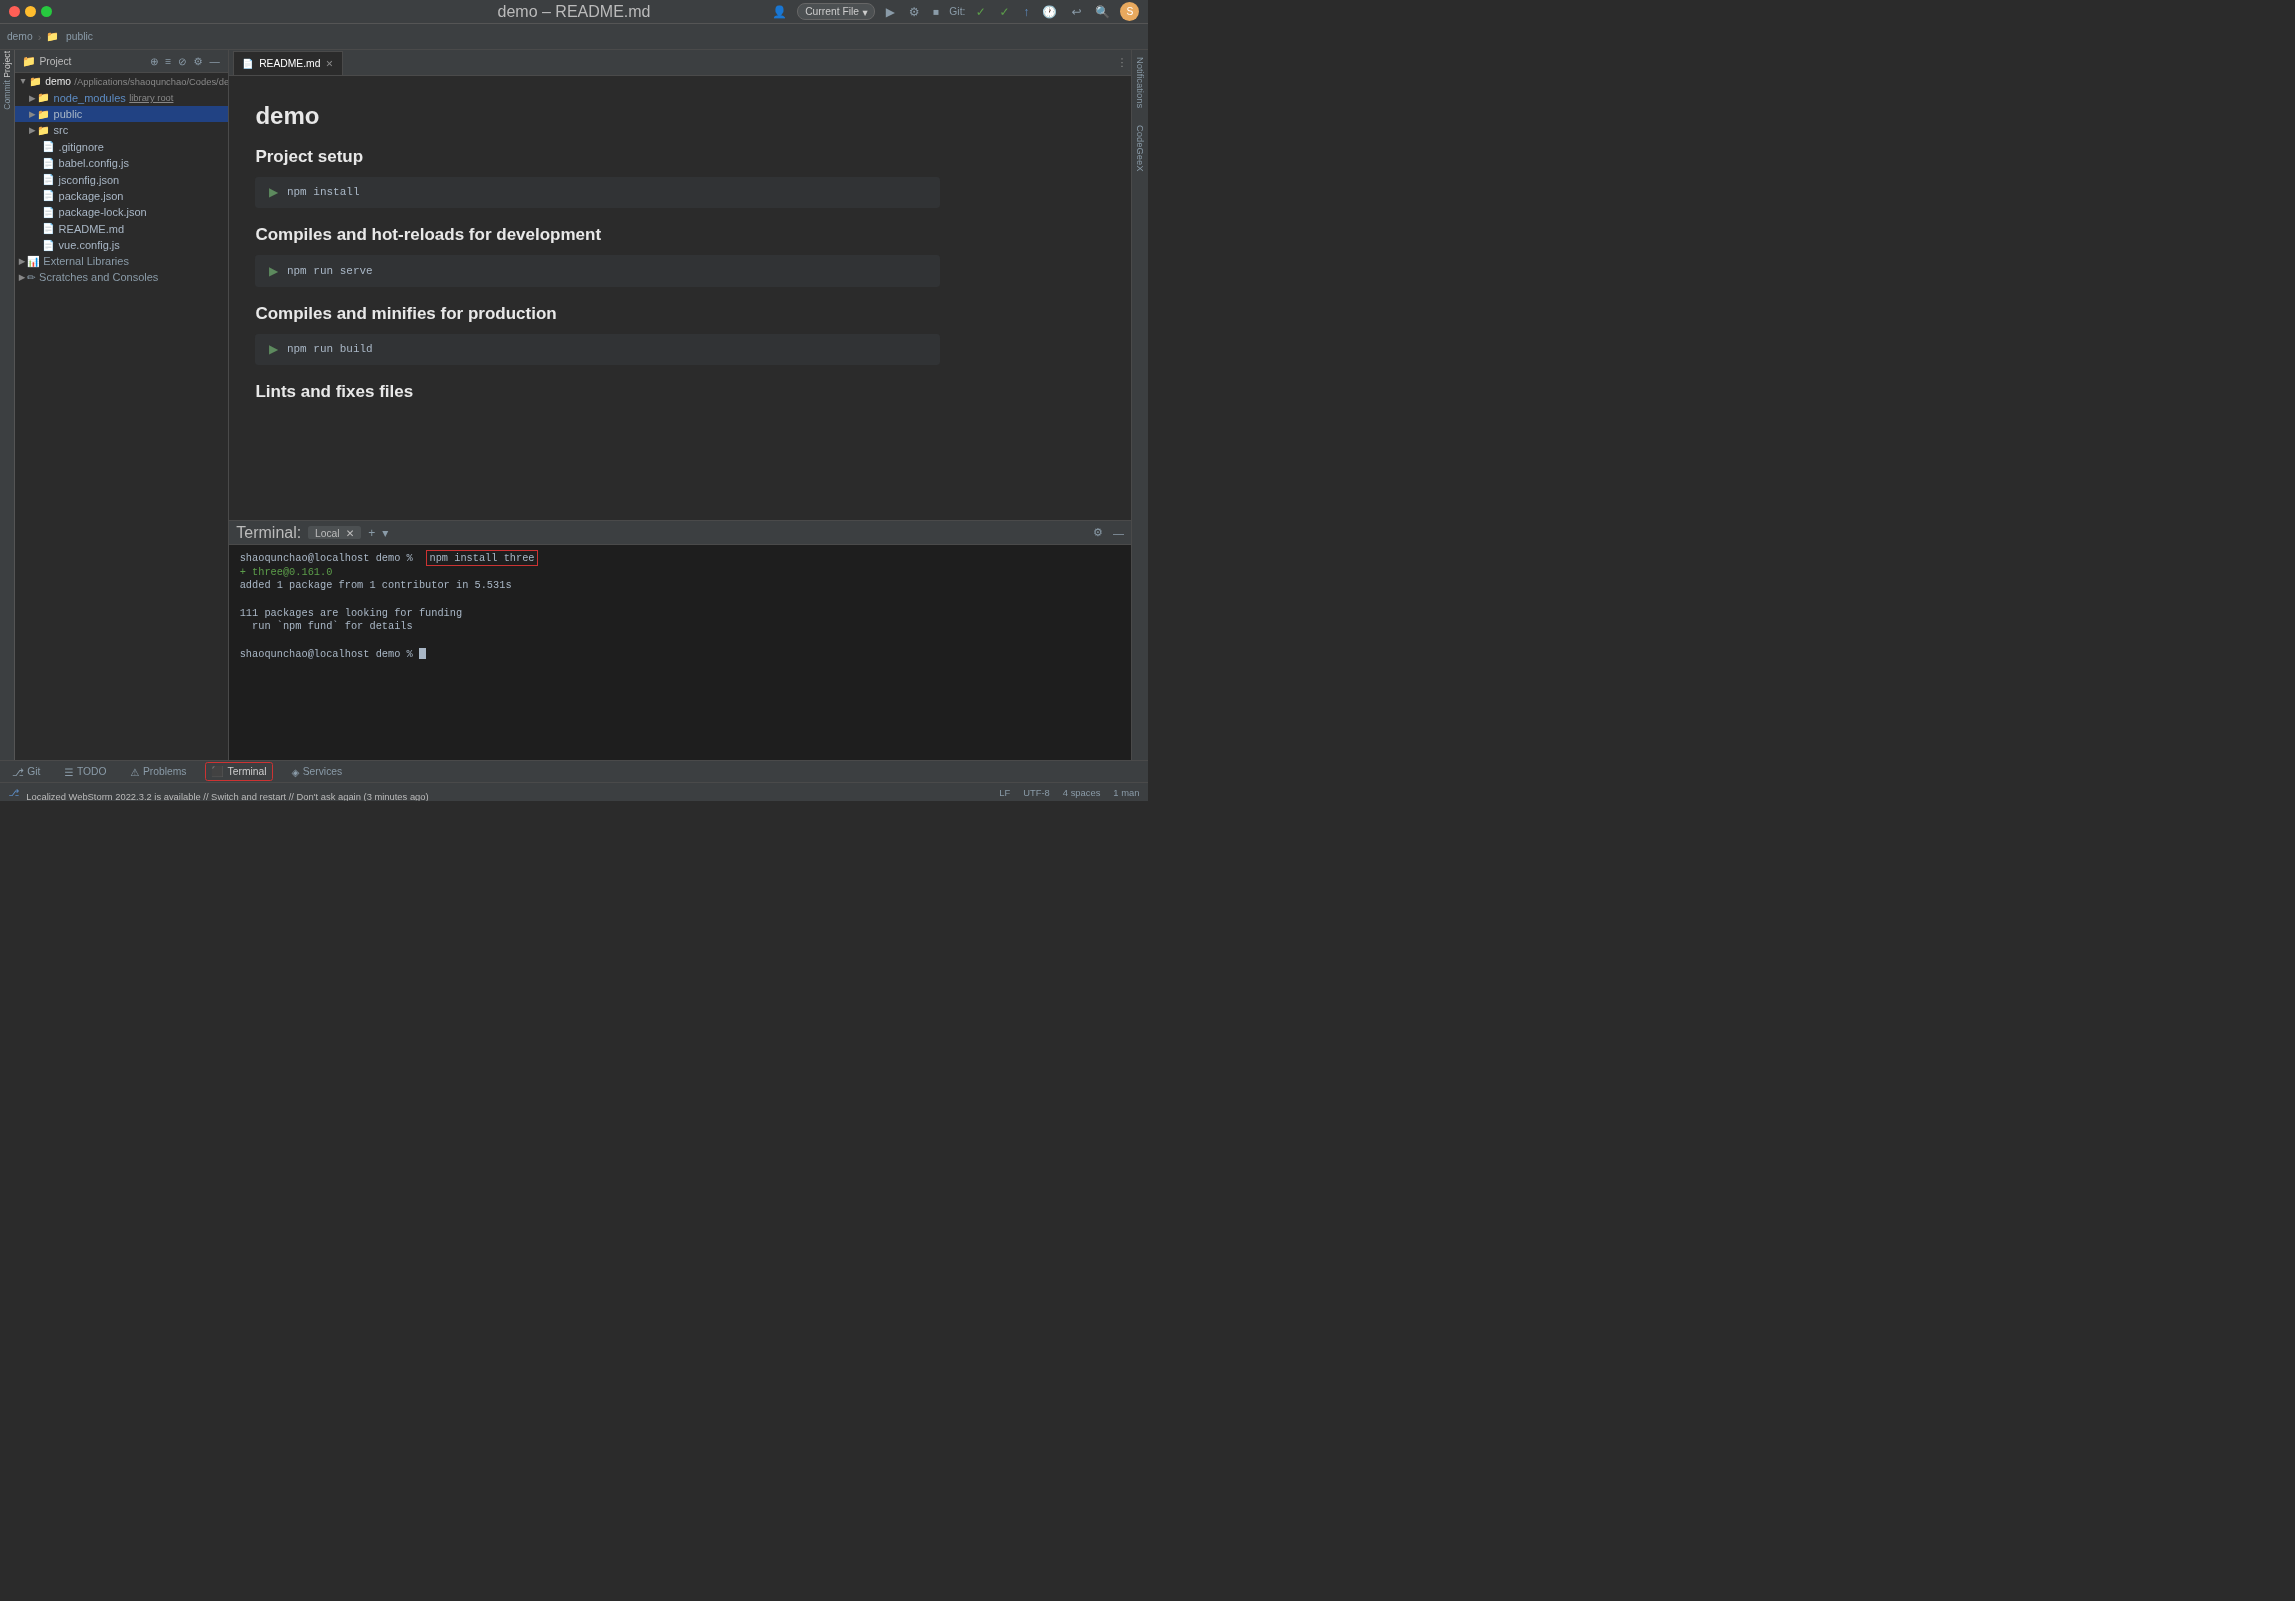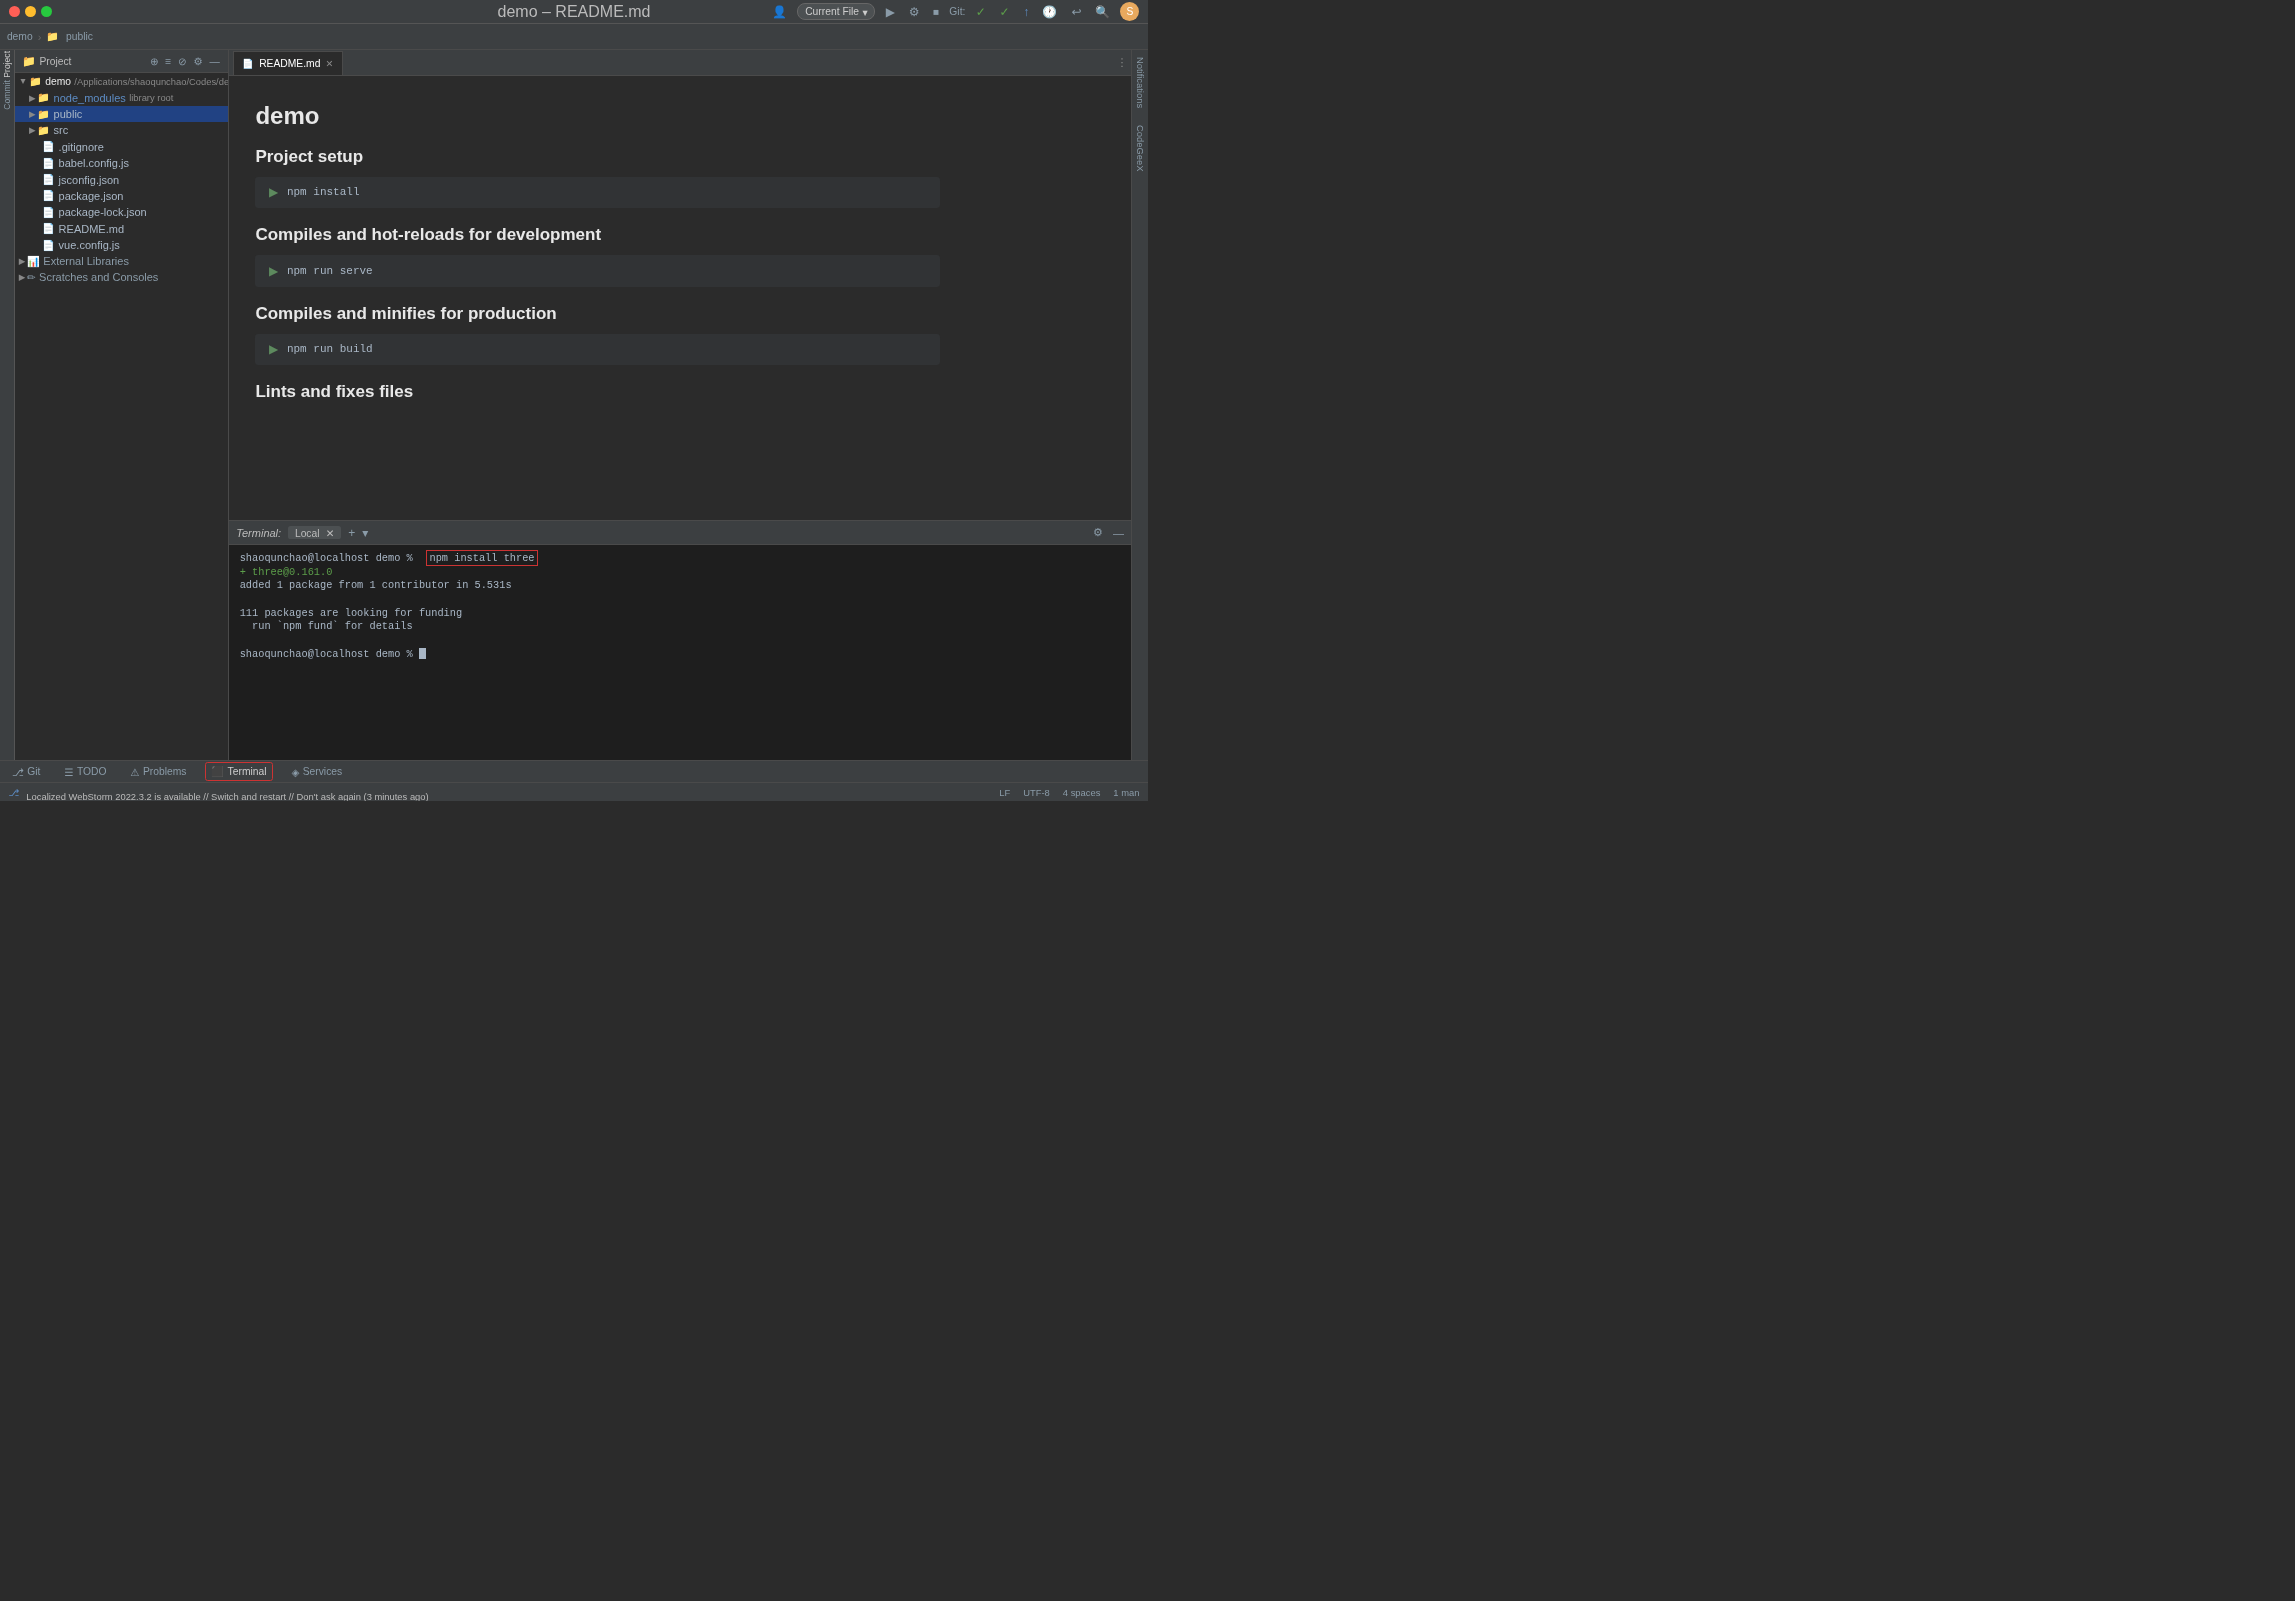--- a/index.html
+++ b/index.html
@@ -154,21 +154,21 @@
       font-size: 8.6px;
       margin-right: 1.7px;
       color: #888;
     }
     .folder-icon { color: #dca93a; }
     .folder-icon-blue { color: #5d8cc4; }
     .file-icon-yellow { color: #dca93a; }
     .file-icon-orange { color: #e88a3a; }
     .file-icon-gray { color: #888; }
     .node-modules-text { color: #5d8cc4; }
-    .library-root-text { color: #888; font-size: 9.4px; margin-left: 3.4px; }
+    .library-root-text { color: #888; font-size: 9.4px; margin-left: 3.4px; text-decoration: underline; }
     .external-lib-text { color: #8a9ba8; }
     .scratches-text { color: #8a9ba8; }
 
     
     .tab-bar {
       background: #3c3f41;
       border-bottom: 0.9px solid #4a4a4a;
       display: flex;
       align-items: center;
       padding: 0 3.4px;
@@ -277,22 +277,21 @@
       display: flex;
       align-items: center;
       padding: 3.4px 6.9px;
       background: #3c3f41;
       border-bottom: 0.9px solid #4a4a4a;
       gap: 6.9px;
       height: 24px;
     }
     .terminal-label {
       color: #bbb;
-      font-size: 11px;
-      font-style: italic;
+      font-size: 16px;
     }
     .terminal-tab {
       background: #4c5052;
       border-radius: 2.6px;
       padding: 0.9px 6.9px;
       font-size: 10.3px;
       color: #bbb;
       cursor: pointer;
     }
     .terminal-icon-btn {

